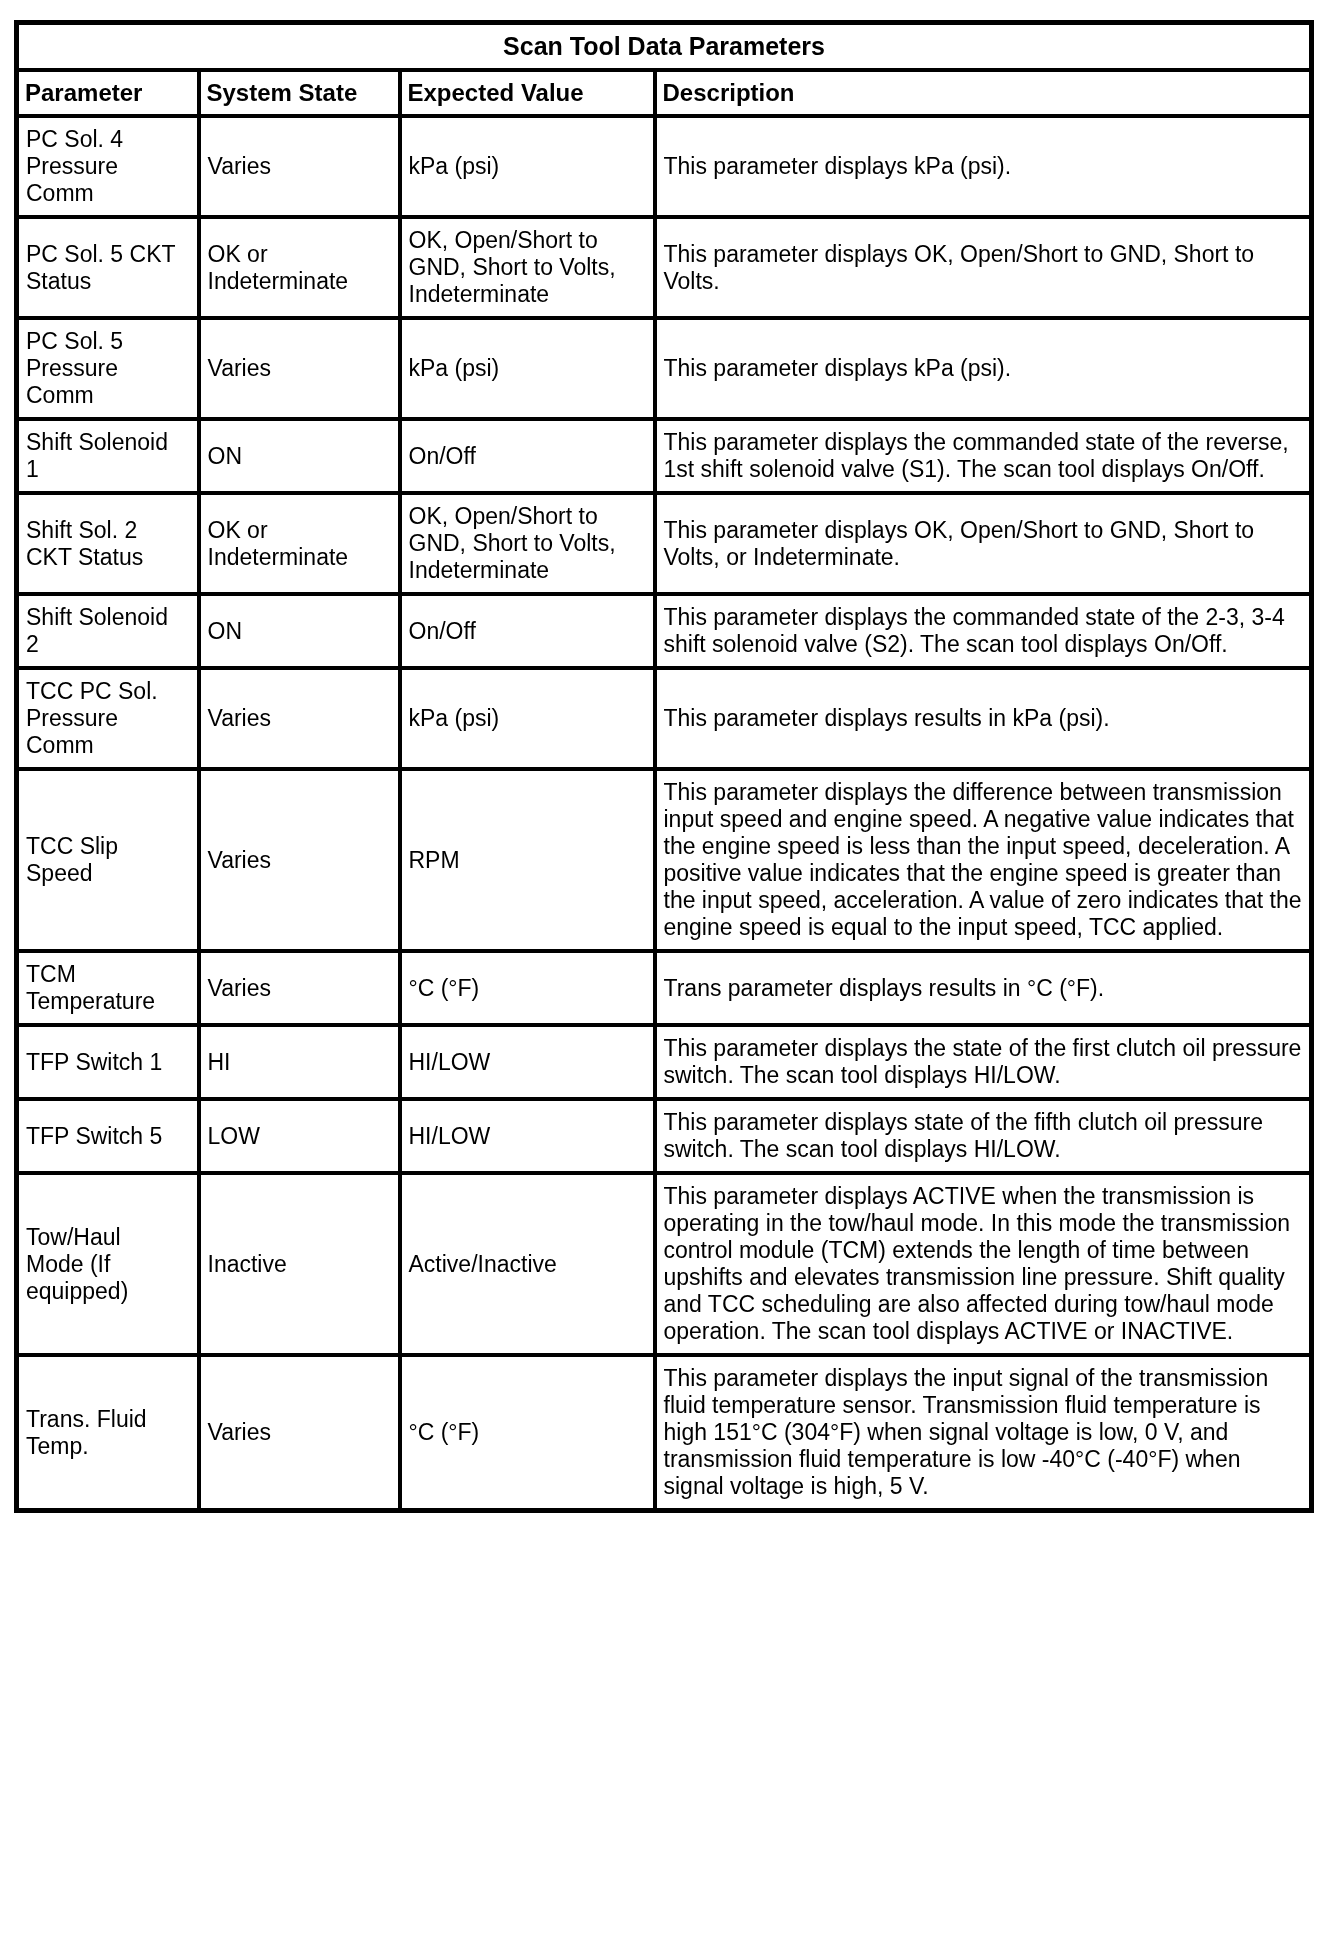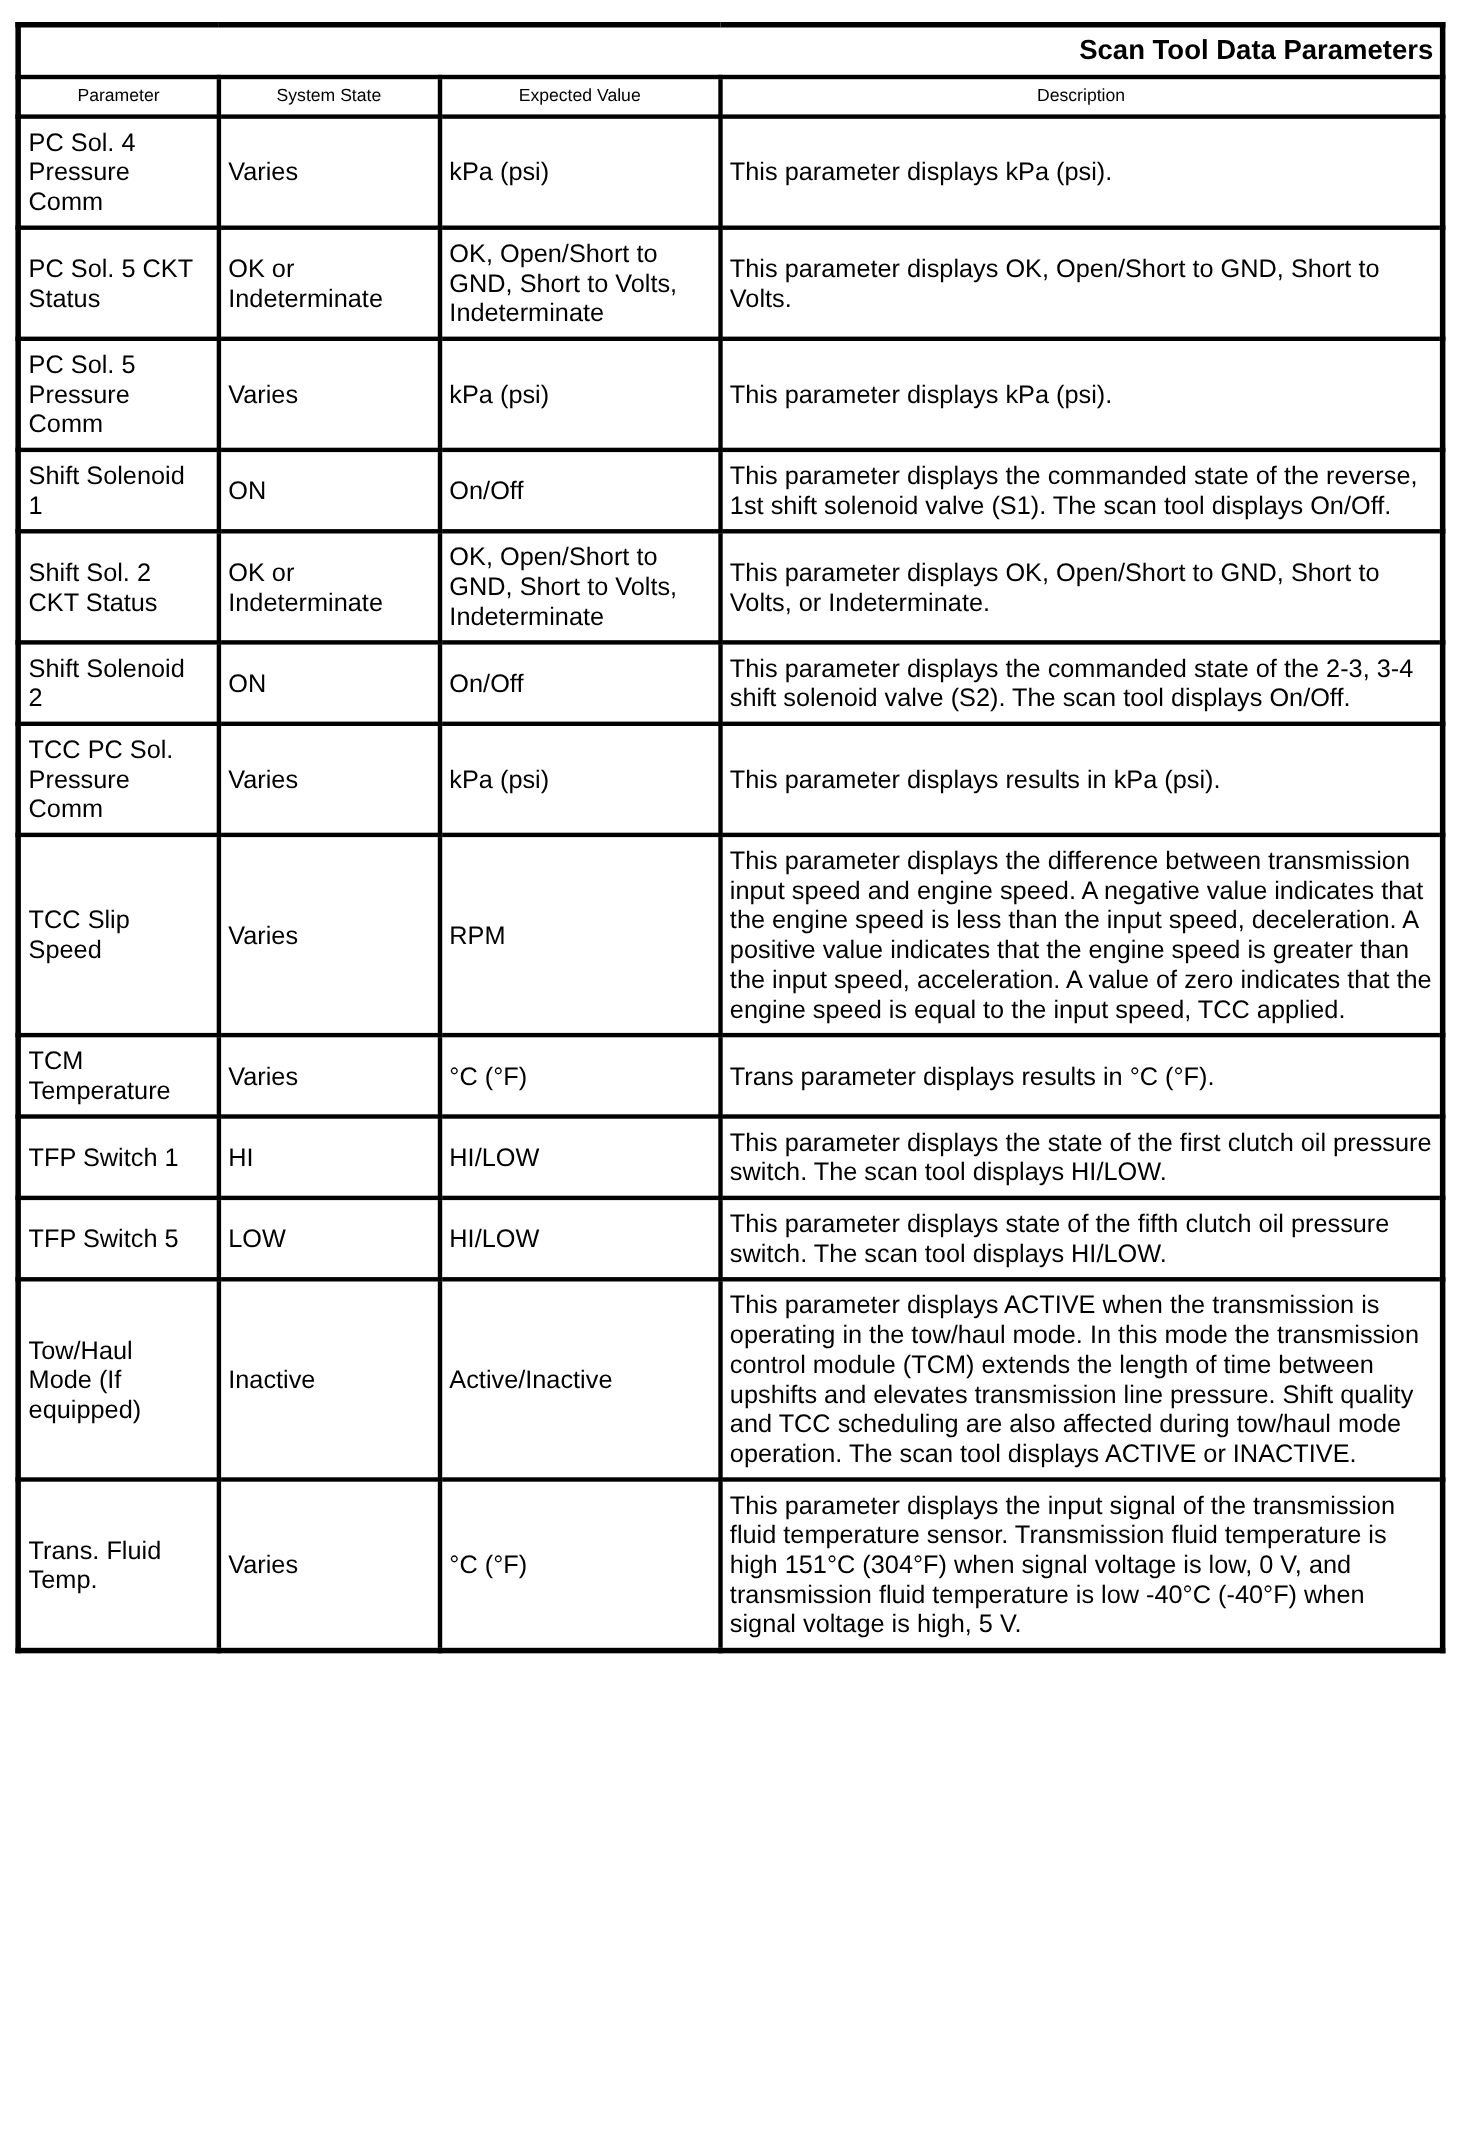--- a/index.html
+++ b/index.html
@@ -25,27 +25,27 @@
   }
   table.scan-table th,
   table.scan-table td {
     border: 4px solid #000000;
     vertical-align: middle;
     box-sizing: border-box;
   }
   th.title-cell {
     font-size: 25px;
     font-weight: bold;
-    text-align: right;
+    text-align: center;
     padding: 7px 6px;
   }
   th.col-header {
-    font-size: 16px;
-    font-weight: normal;
-    text-align: center;
+    font-size: 24px;
+    font-weight: bold;
+    text-align: left;
     padding: 7px 6px;
   }
   td {
     font-size: 23px;
     line-height: 27px;
     padding: 8px 7px;
     text-align: left;
     font-weight: normal;
   }
   td.cell-parameter,

